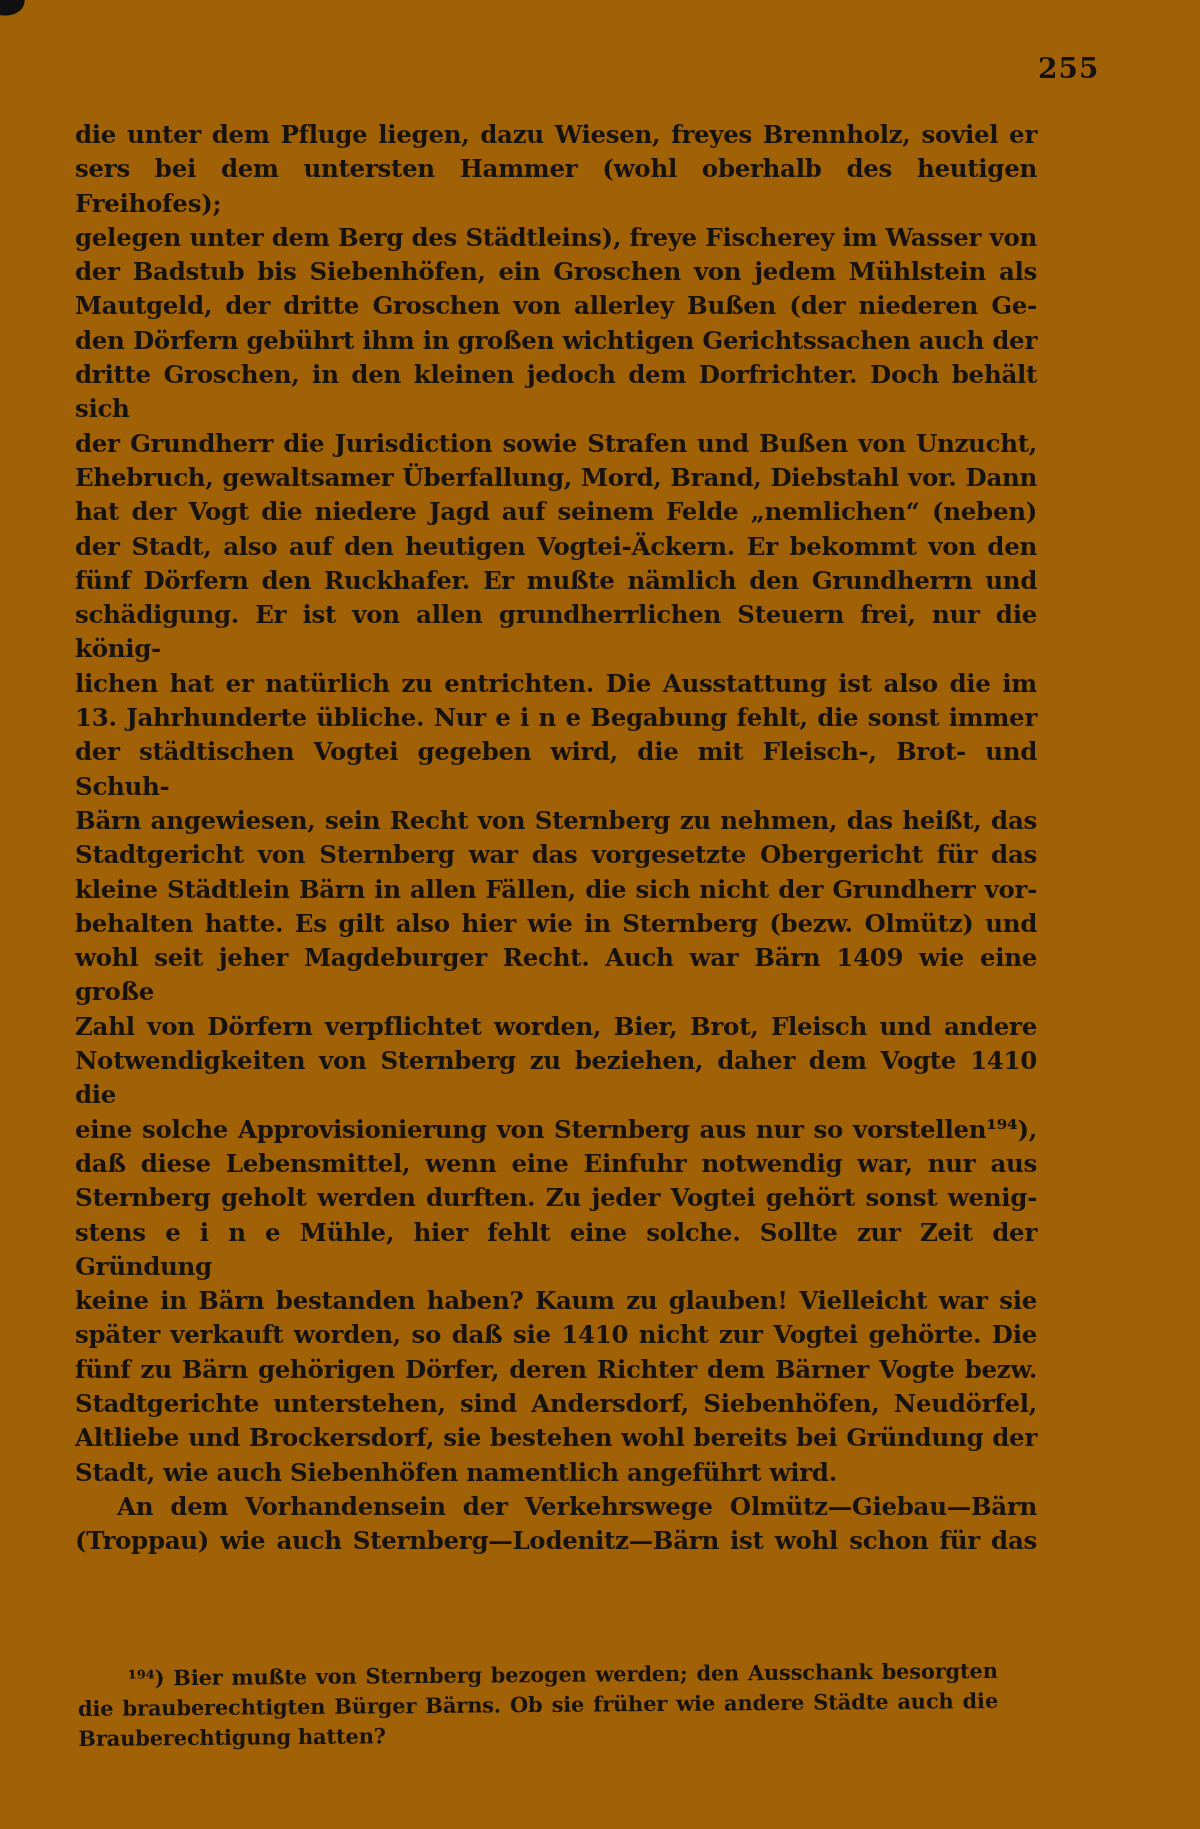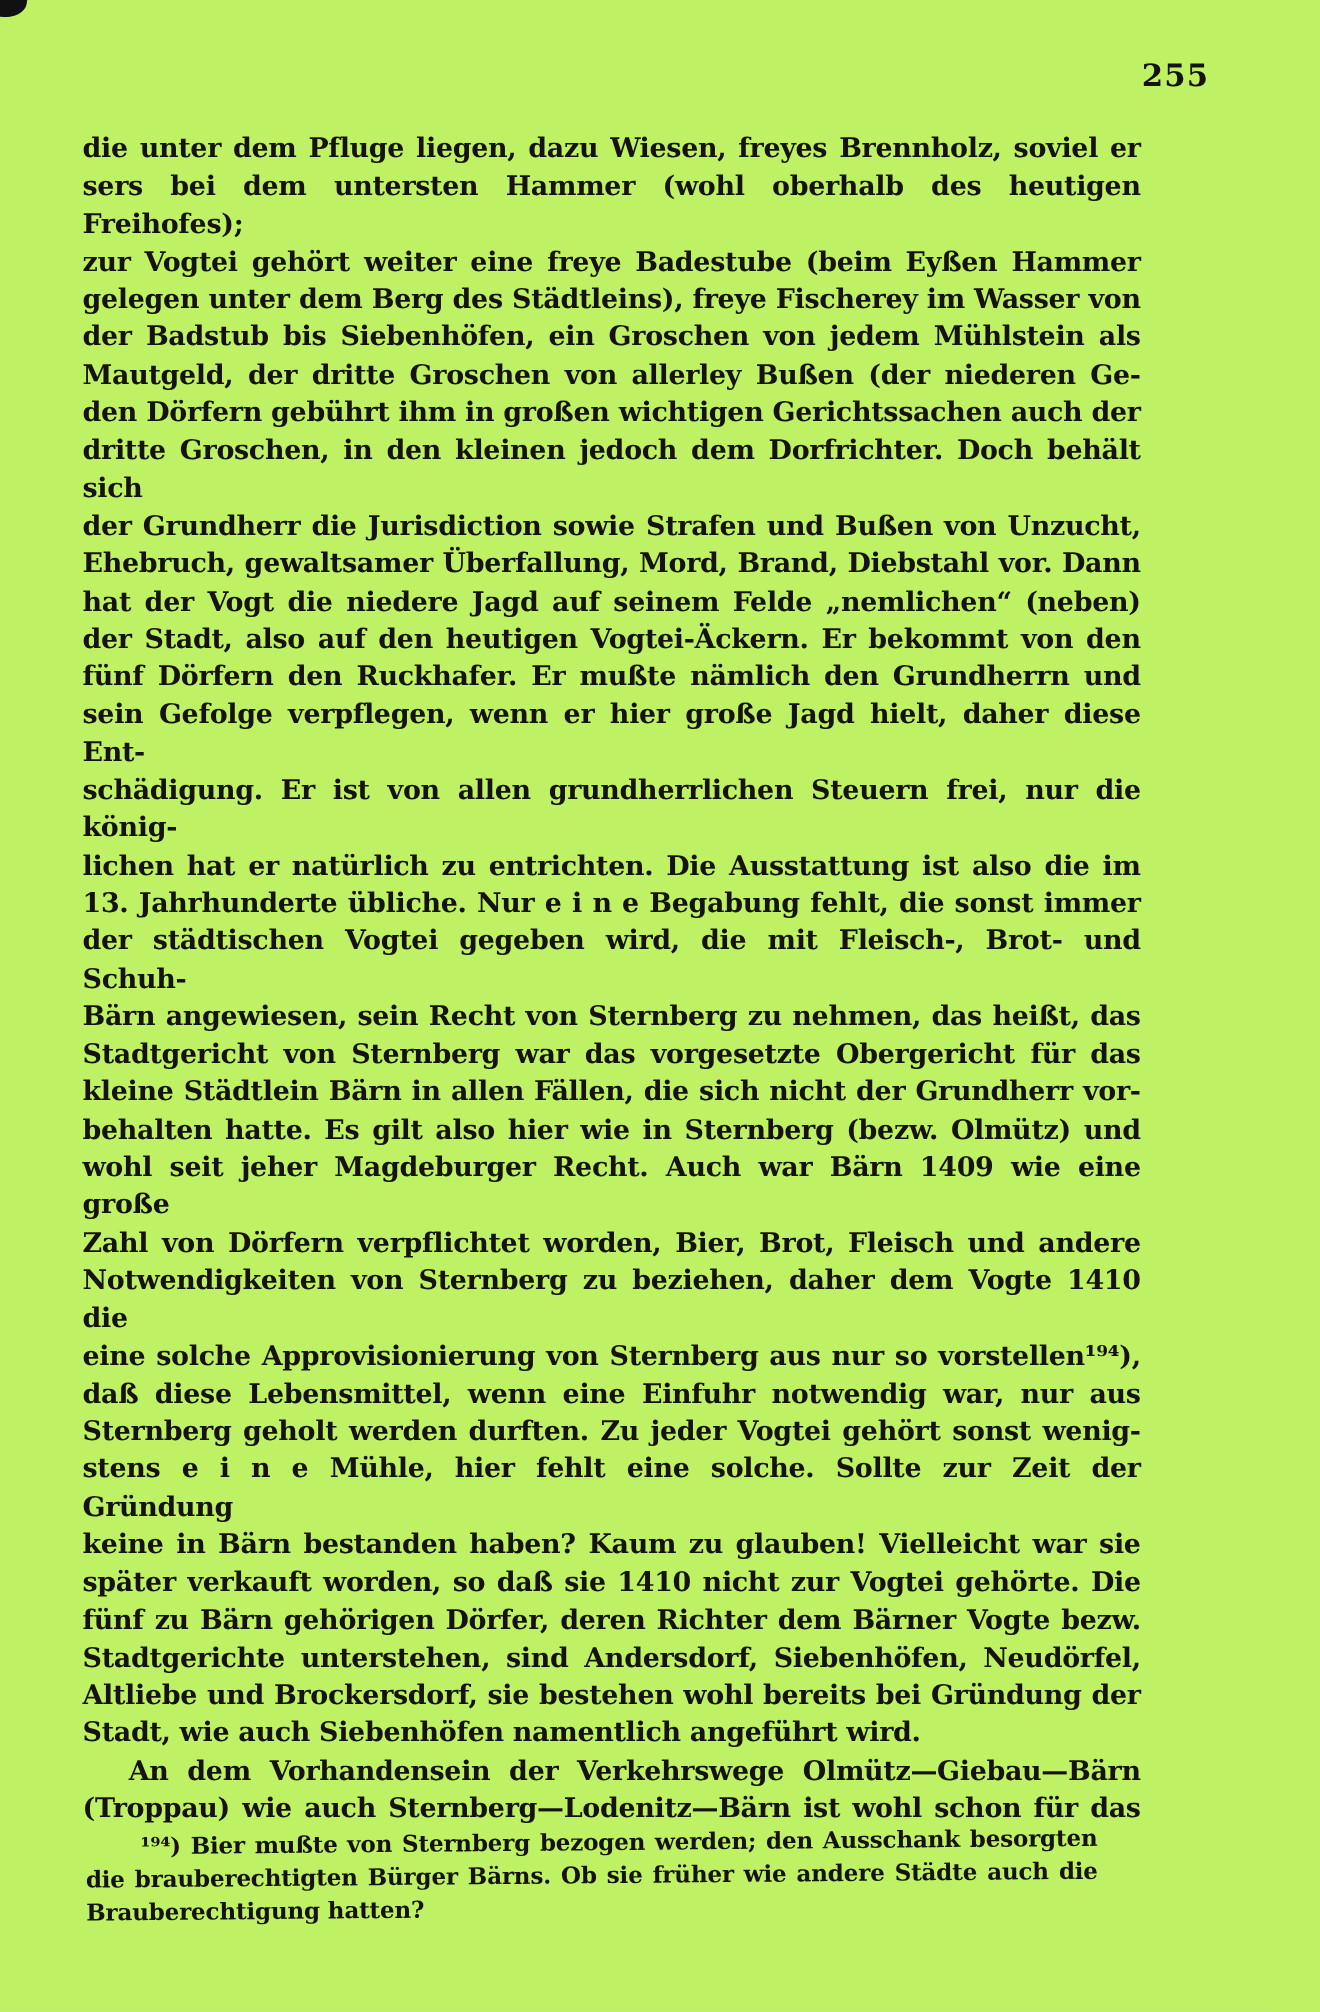--- a/index.html
+++ b/index.html
@@ -4,21 +4,21 @@
 <style>
   html, body {
     margin: 0;
     padding: 0;
     background: #e8e6e2;
   }
   .page {
     position: relative;
     width: 1200px;
     height: 1829px;
-    background: #bef264;
+    background: #a16207;
     overflow: hidden;
     color: #161210;
   }
   .scan-artifact {
     position: absolute;
     left: -10px;
     top: -8px;
     width: 34px;
     height: 24px;
     background: #111;
@@ -83,32 +83,30 @@
 
 <div class="page">
   <div class="scan-artifact"></div>
 
   <div class="page-number">255</div>
 
   <div class="body-text">
     <div class="paragraph p-endshort">
         <div class="line">die unter dem Pfluge liegen, dazu Wiesen, freyes Brennholz, soviel er</div>
         <div class="line">sers bei dem untersten Hammer (wohl oberhalb des heutigen Freihofes);</div>
-        <div class="line">zur Vogtei gehört weiter eine freye Badestube (beim Eyßen Hammer</div>
         <div class="line">gelegen unter dem Berg des Städtleins), freye Fischerey im Wasser von</div>
         <div class="line">der Badstub bis Siebenhöfen, ein Groschen von jedem Mühlstein als</div>
         <div class="line">Mautgeld, der dritte Groschen von allerley Bußen (der niederen Ge-</div>
         <div class="line">den Dörfern gebührt ihm in großen wichtigen Gerichtssachen auch der</div>
         <div class="line">dritte Groschen, in den kleinen jedoch dem Dorfrichter. Doch behält sich</div>
         <div class="line">der Grundherr die Jurisdiction sowie Strafen und Bußen von Unzucht,</div>
         <div class="line">Ehebruch, gewaltsamer Überfallung, Mord, Brand, Diebstahl vor. Dann</div>
         <div class="line">hat der Vogt die niedere Jagd auf seinem Felde „nemlichen“ (neben)</div>
         <div class="line">der Stadt, also auf den heutigen Vogtei-Äckern. Er bekommt von den</div>
         <div class="line">fünf Dörfern den Ruckhafer. Er mußte nämlich den Grundherrn und</div>
-        <div class="line">sein Gefolge verpflegen, wenn er hier große Jagd hielt, daher diese Ent-</div>
         <div class="line">schädigung. Er ist von allen grundherrlichen Steuern frei, nur die könig-</div>
         <div class="line">lichen hat er natürlich zu entrichten. Die Ausstattung ist also die im</div>
         <div class="line">13. Jahrhunderte übliche. Nur e i n e Begabung fehlt, die sonst immer</div>
         <div class="line">der städtischen Vogtei gegeben wird, die mit Fleisch-, Brot- und Schuh-</div>
         <div class="line">Bärn angewiesen, sein Recht von Sternberg zu nehmen, das heißt, das</div>
         <div class="line">Stadtgericht von Sternberg war das vorgesetzte Obergericht für das</div>
         <div class="line">kleine Städtlein Bärn in allen Fällen, die sich nicht der Grundherr vor-</div>
         <div class="line">behalten hatte. Es gilt also hier wie in Sternberg (bezw. Olmütz) und</div>
         <div class="line">wohl seit jeher Magdeburger Recht. Auch war Bärn 1409 wie eine große</div>
         <div class="line">Zahl von Dörfern verpflichtet worden, Bier, Brot, Fleisch und andere</div>

